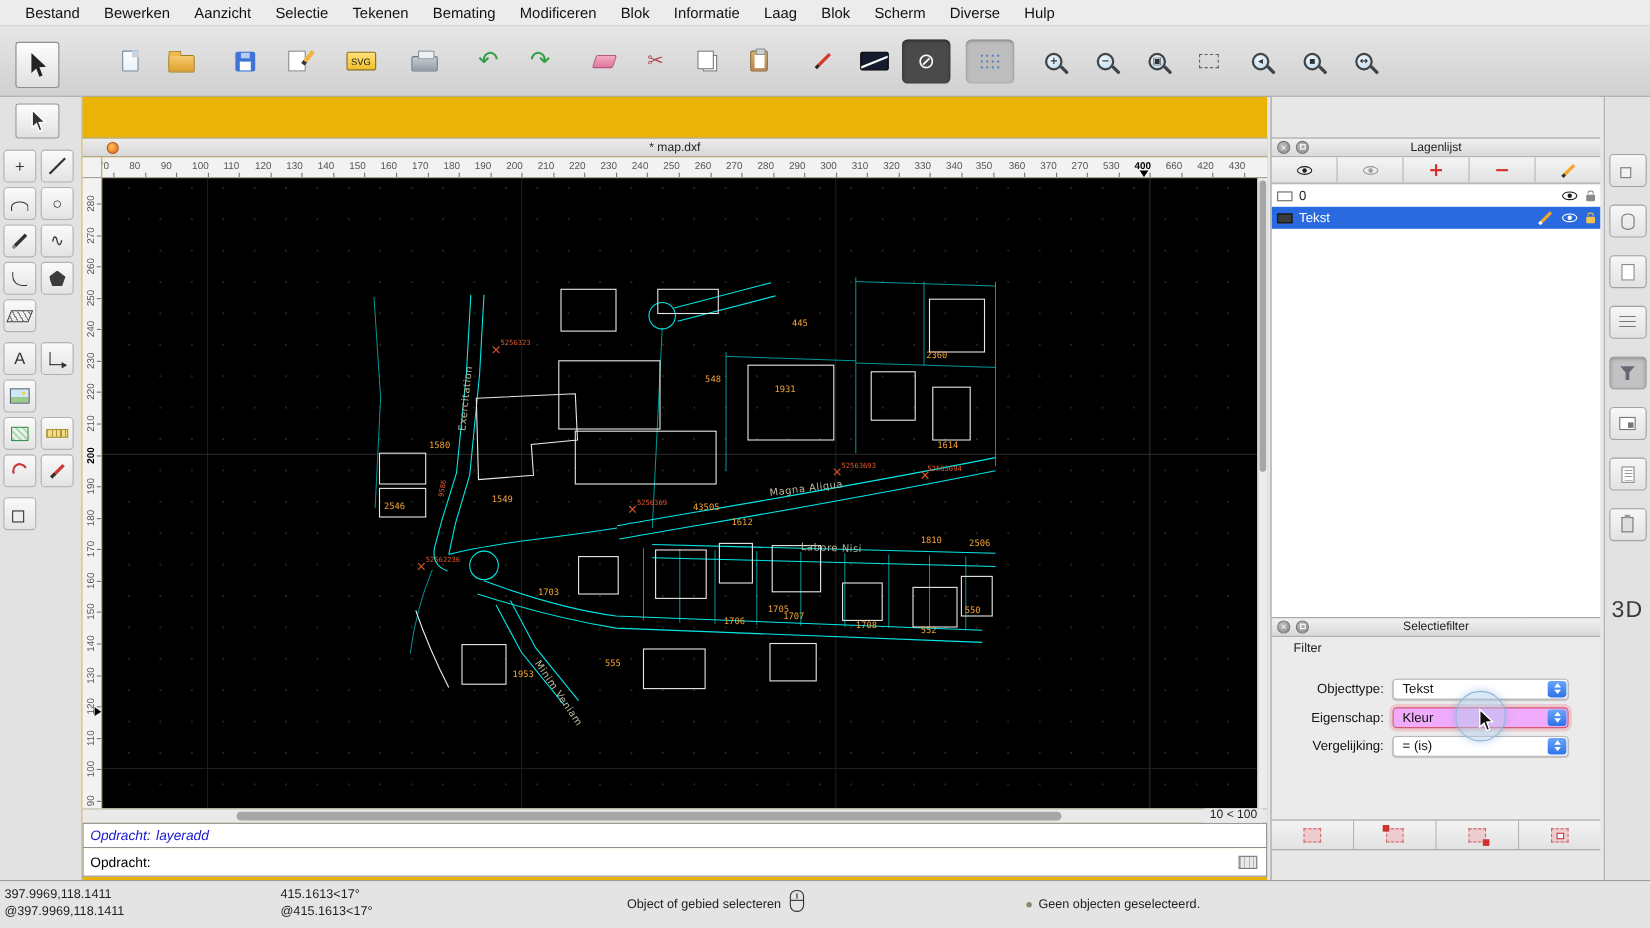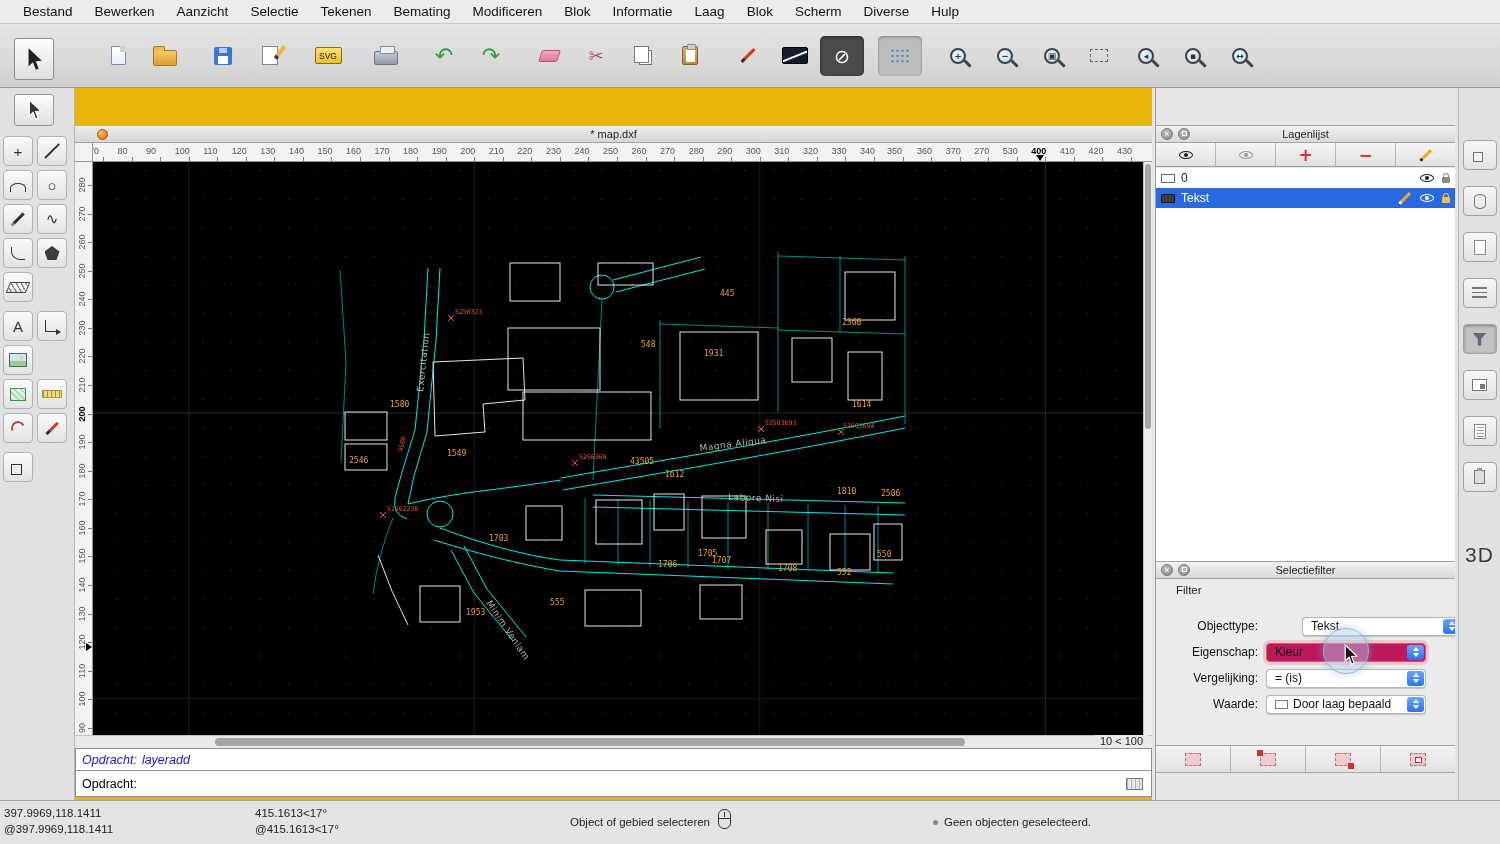--- a/index.html
+++ b/index.html
@@ -140,21 +140,21 @@
 .layer-row.selected .pen-mini::before{background:linear-gradient(90deg,#fff 0 3px,#f4a428 3px)}
 .filter-body{position:absolute;top:491px;left:0;right:0;height:166px;background:#ebebeb}
 .filter-label{position:absolute;top:5px;left:20px;font-size:11.5px;color:#222}
 .frow{position:absolute;left:10px;right:10px;height:22px;display:flex;align-items:center}
 .flabel{width:92px;text-align:right;font-size:12px;margin-right:8px;flex:0 0 92px}
 .popup{position:relative;flex:0 0 160px;height:19px;background:#fff;border:1px solid #b6b6b6;border-radius:4px;display:flex;align-items:center;padding:0 20px 0 8px;font-size:12px;box-shadow:0 .5px 1px rgba(0,0,0,.18);white-space:nowrap;overflow:hidden}
 .stepper{position:absolute;right:1px;top:1px;bottom:1px;width:17px;background:linear-gradient(#6aa6f8,#2e72ea);border-radius:3px;display:flex;flex-direction:column;align-items:center;justify-content:center;gap:1.5px}
 .stepper i{display:block;width:0;height:0;border-left:3.5px solid transparent;border-right:3.5px solid transparent}
 .stepper .up{border-bottom:4px solid #fff}
 .stepper .dn{border-top:4px solid #fff}
-.frow.hl .popup{background:#be185d;border:1.5px solid #d45a70;box-shadow:0 0 0 3px rgba(240,120,140,.3)}
+.frow.hl .popup{background:#f0abfc;border:1.5px solid #d45a70;box-shadow:0 0 0 3px rgba(240,120,140,.3)}
 .popup-swatch{width:13px;height:9px;border:1px solid #777;background:#fff;margin-right:5px;flex:0 0 auto}
 .filter-actions{position:absolute;top:657px;left:0;right:0;height:28px;display:flex;background:linear-gradient(#f3f3f3,#e2e2e2);border-top:1px solid #a5a5a5;border-bottom:1px solid #a5a5a5}
 .fa-cell{flex:1;border-right:1px solid #b5b5b5;display:flex;align-items:center;justify-content:center}
 .fa-cell:last-child{border-right:none}
 .fa-icon{width:16px;height:13px;border:1.5px dashed #d06a6a;background:rgba(242,160,170,.4);position:relative}
 .fa-icon.v1::after{content:"";position:absolute;left:-4px;top:-4px;width:6px;height:6px;background:#d03030}
 .fa-icon.v2::after{content:"";position:absolute;right:-4px;bottom:-4px;width:6px;height:6px;background:#d03030}
 .fa-icon.v3::after{content:"";position:absolute;left:4px;top:3px;width:5px;height:4px;border:1px solid #c03030;background:#fff}
 .click-circle{position:absolute;left:167px;top:540px;width:46px;height:46px;border-radius:50%;border:1.5px solid #90b7da;background:rgba(175,205,235,.45);box-shadow:0 0 8px rgba(120,170,220,.55);z-index:9}
 .cursor-svg{position:absolute;left:187px;top:556px;z-index:10}
@@ -444,21 +444,21 @@
       <div class="htick-label" style="left: 824.095px;">360</div>
       <div class="htick-line" style="left: 866.65px;"></div>
       <div class="htick-label" style="left: 852.65px;">370</div>
       <div class="htick-line" style="left: 895.205px;"></div>
       <div class="htick-label" style="left: 881.205px;">270</div>
       <div class="htick-line" style="left: 923.76px;"></div>
       <div class="htick-label" style="left: 909.76px;">530</div>
       <div class="htick-line" style="left: 952.315px;"></div>
       <div class="htick-label bold" style="left: 938.315px;">400</div>
       <div class="htick-line" style="left: 980.87px;"></div>
-      <div class="htick-label" style="left: 966.87px;">410</div>
+      <div class="htick-label" style="left: 966.87px;">660</div>
       <div class="htick-line" style="left: 1009.42px;"></div>
       <div class="htick-label" style="left: 995.425px;">420</div>
       <div class="htick-line" style="left: 1037.98px;"></div>
       <div class="htick-label" style="left: 1023.98px;">430</div>
     </div>
   <div class="ruler-v" id="rulerV">
       <div class="vmarker"></div>
       <div class="vtick-line" style="top: 23px;"></div>
       <div class="vtick-label" style="top: 17px;">280</div>
       <div class="vtick-line" style="top: 51.57px;"></div>
@@ -663,21 +663,21 @@
 
   <div class="panel-hdr" style="top:473px">
     <span class="hdr-btn" style="left:5px" id="fpClose">×</span>
     <span class="hdr-btn" style="left:22px">
         <span class="mini-sq"></span>
       </span>
     <span>Selectiefilter</span>
   </div>
   <div class="filter-body" id="filterBody">
     <div class="filter-label">Filter</div>
-  <div class="frow" style="top: 36px; gap: 36px;">
+  <div class="frow" style="top: 36px;">
         <span class="flabel">Objecttype:</span>
         <div class="popup">
           <span>Tekst</span>
           <span class="stepper">
             <i class="up"></i>
             <i class="dn"></i>
           </span>
         </div>
       </div>
       <div class="frow hl" style="top: 62px;">
@@ -687,31 +687,20 @@
           <span class="stepper">
             <i class="up"></i>
             <i class="dn"></i>
           </span>
         </div>
       </div>
       <div class="frow" style="top: 88px;">
         <span class="flabel">Vergelijking:</span>
         <div class="popup">
           <span>= (is)</span>
-          <span class="stepper">
-            <i class="up"></i>
-            <i class="dn"></i>
-          </span>
-        </div>
-      </div>
-      <div class="frow" style="top: 114px;">
-        <span class="flabel">Waarde:</span>
-        <div class="popup">
-          <span class="popup-swatch"></span>
-          <span>Door laag bepaald</span>
           <span class="stepper">
             <i class="up"></i>
             <i class="dn"></i>
           </span>
         </div>
       </div>
     </div>
   <div class="filter-actions" id="filterActions">
       <div class="fa-cell">
         <span class="fa-icon v0"></span>

